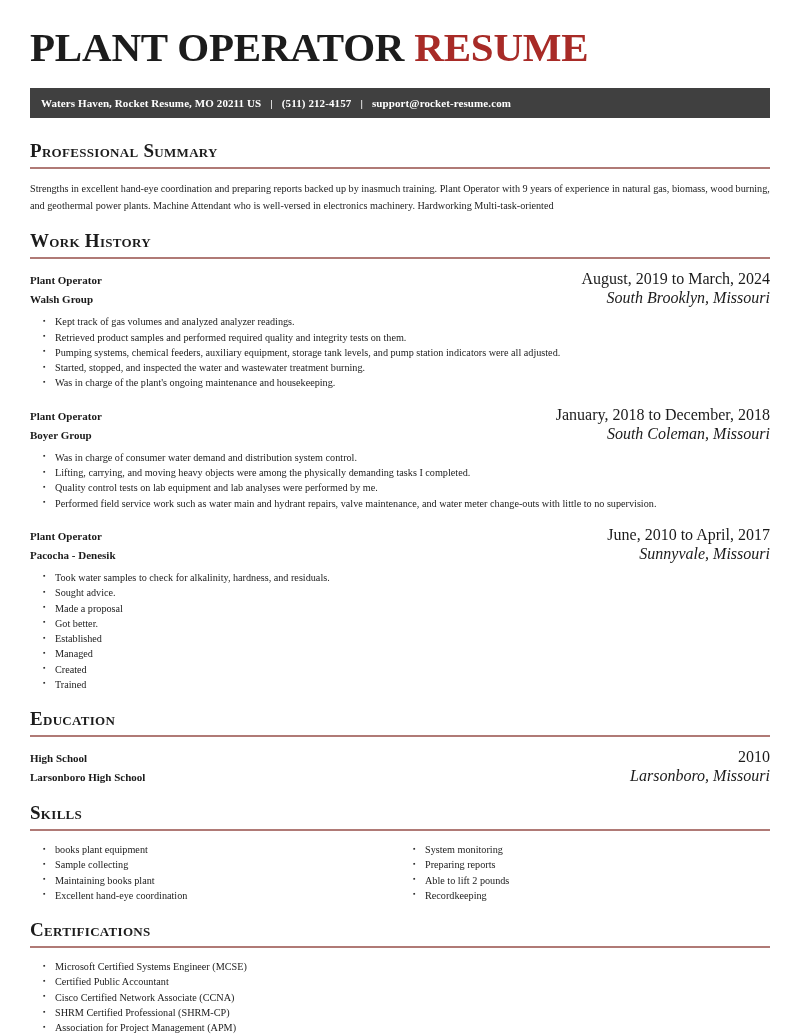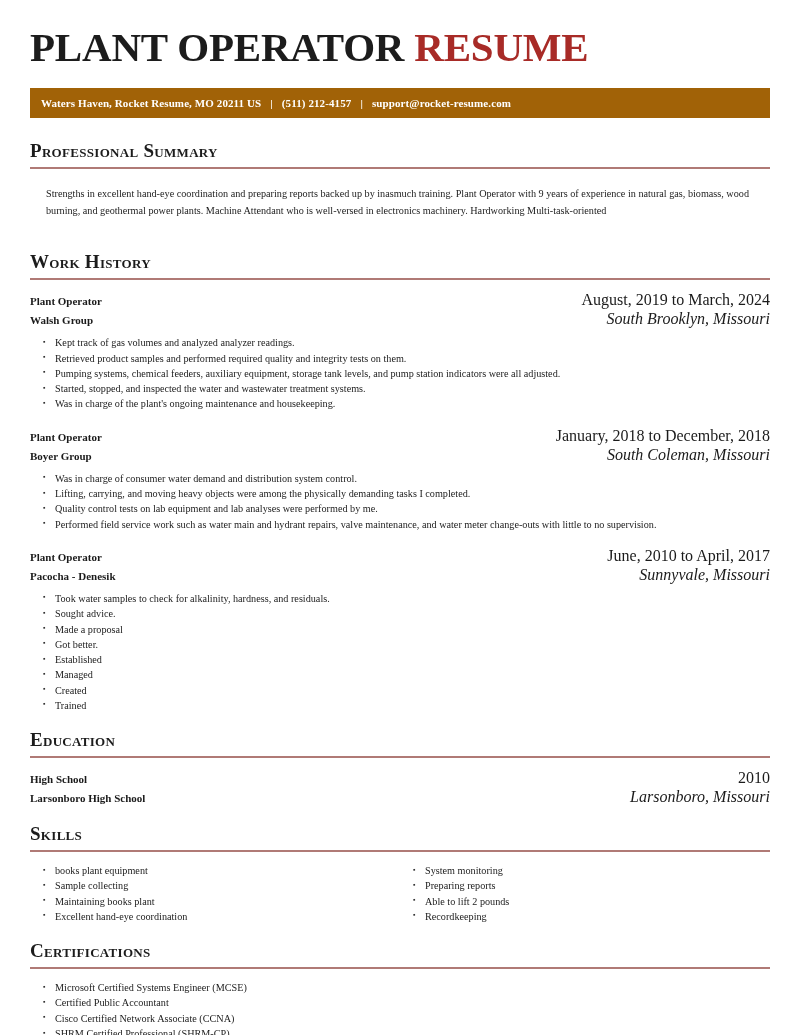--- a/index.html
+++ b/index.html
@@ -28,21 +28,21 @@
     font-weight: bold;
     letter-spacing: -0.2px;
     line-height: 1.06;
     margin: 0 0 19px 0;
     white-space: nowrap;
   }
   .resume-title .name-part { color: #1c1c1c; }
   .resume-title .accent-part { color: #A82B27; }
 
   .contact-bar {
-    background: #a16207;
+    background: #404040;
     color: #ffffff;
     height: 30px;
     display: flex;
     align-items: center;
     padding: 0 11px;
     font-size: 11px;
     font-weight: bold;
     letter-spacing: 0.1px;
     margin-bottom: 23px;
   }
@@ -65,21 +65,21 @@
   .section-rule {
     height: 2px;
     background: #B07A76;
     width: 100%;
     margin-bottom: 11px;
   }
 
   .body-text {
     font-size: 10.2px;
     line-height: 17px;
-    margin: 16px;
+    margin: 0;
     text-align: left;
   }
 
   
   .entry { margin-bottom: 0; }
   .entry-row {
     display: flex;
     justify-content: space-between;
     align-items: baseline;
     line-height: 18px;
@@ -162,21 +162,21 @@
         <span class="entry-right">August, 2019 to March, 2024</span>
       </div>
       <div class="entry-row">
         <span class="entry-left">Walsh Group</span>
         <span class="entry-right italic">South Brooklyn, Missouri</span>
       </div>
       <ul class="bullets">
         <li>Kept track of gas volumes and analyzed analyzer readings.</li>
         <li>Retrieved product samples and performed required quality and integrity tests on them.</li>
         <li>Pumping systems, chemical feeders, auxiliary equipment, storage tank levels, and pump station indicators were all adjusted.</li>
-        <li>Started, stopped, and inspected the water and wastewater treatment systems.</li>
+        <li>Started, stopped, and inspected the water and wastewater treatment burning.</li>
         <li>Was in charge of the plant's ongoing maintenance and housekeeping.</li>
       </ul>
     </div>
 
     <div class="gap-after-job"></div>
 
     <div class="entry">
       <div class="entry-row">
         <span class="entry-left">Plant Operator</span>
         <span class="entry-right">January, 2018 to December, 2018</span>

